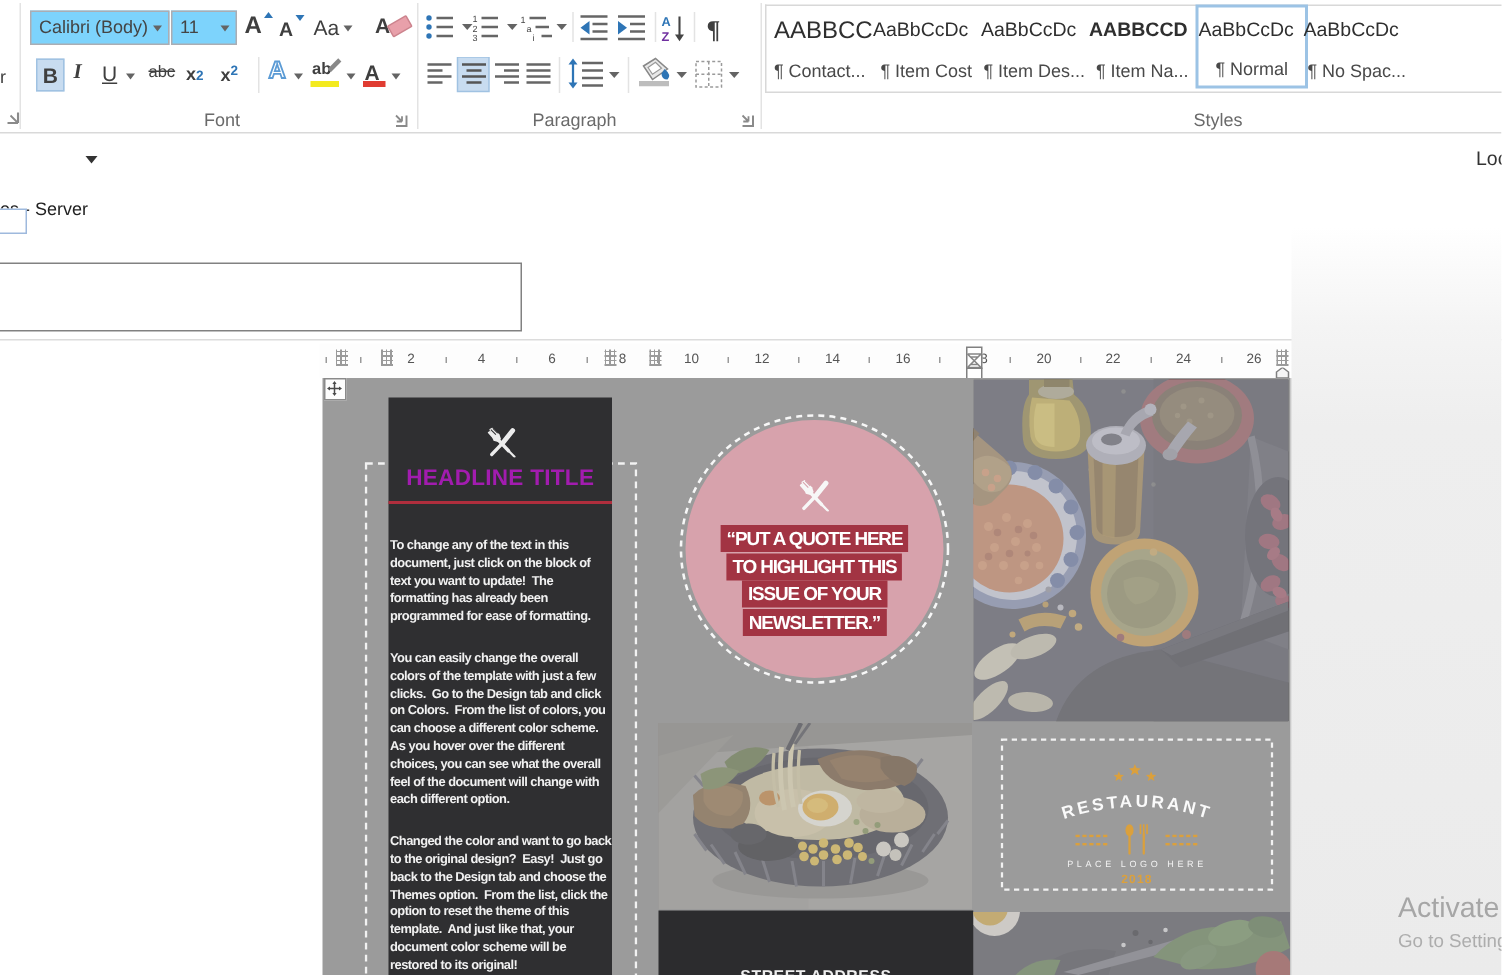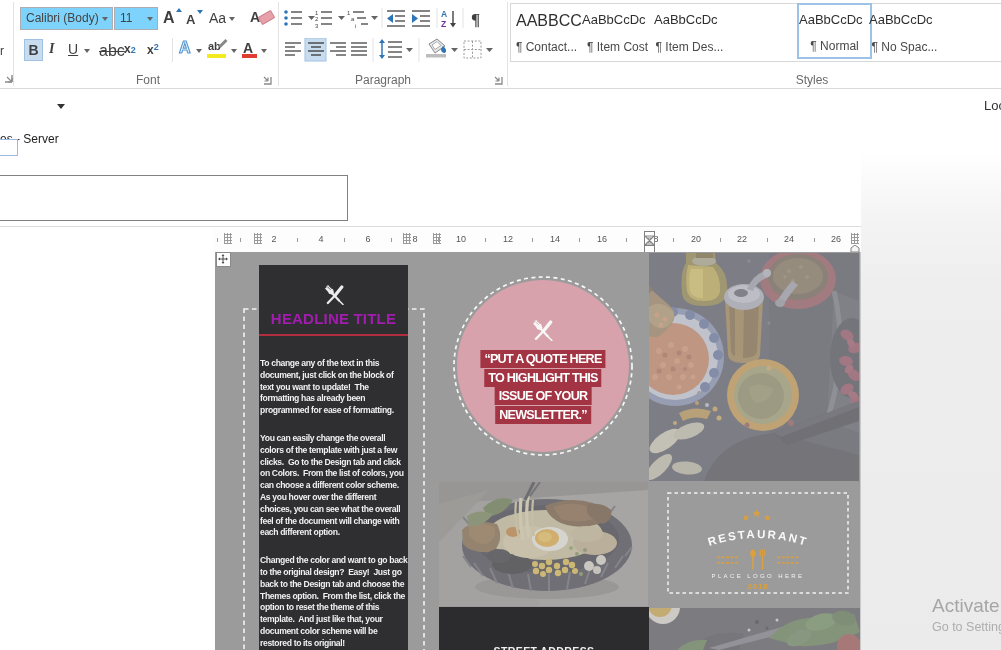--- a/index.html
+++ b/index.html
@@ -63,21 +63,21 @@
   <div class="btn" style="left:209px;top:10px;font-size:14px;">Aa</div>
   <div class="darr" style="left:229px;top:17px;"></div>
 
   <div class="btn" style="left:250px;top:9px;font-size:14px;font-weight:bold;">A</div>
   <div class="abs" style="left:259px;top:13px;width:13px;height:7px;background:#e8a0aa;border:1px solid #cc838d;transform:rotate(-30deg);border-radius:1px;"></div>
 
   <div class="btn selbtn" style="left:24px;top:39px;width:17px;height:20px;font-size:14px;font-weight:bold;text-align:center;line-height:20px;">B</div>
   <div class="btn" style="left:49px;top:41px;font-size:14px;font-style:italic;font-weight:bold;font-family:'Liberation Serif',serif;">I</div>
   <div class="btn" style="left:68px;top:41px;font-size:14px;text-decoration:underline;">U</div>
   <div class="darr" style="left:84px;top:49px;"></div>
-  <div class="btn" style="left:99px;top:42px;font-size:16px;text-decoration:line-through;">abc</div>
+  <div class="btn" style="left:99px;top:42px;font-size:11px;text-decoration:line-through;">abc</div>
   <div class="btn" style="left:124px;top:42px;font-size:12px;font-weight:bold;">x<span style="font-size:9px;color:#2e75b6;">2</span></div>
   <div class="btn" style="left:147px;top:42px;font-size:12px;font-weight:bold;">x<span style="font-size:9px;color:#2e75b6;vertical-align:4px;">2</span></div>
   <div class="vsep" style="left:172px;top:38px;height:24px;"></div>
   <div class="btn" style="left:179px;top:39px;font-size:16px;font-weight:bold;color:#fff;-webkit-text-stroke:1.2px #5b9bd5;">A</div>
   <div class="darr" style="left:196px;top:49px;"></div>
   <div class="btn" style="left:208px;top:40px;font-size:11px;font-weight:bold;">ab</div>
   <div class="abs" style="left:218px;top:42px;width:10px;height:3px;background:#888;transform:rotate(-45deg);"></div>
   <div class="abs" style="left:207px;top:54px;width:19px;height:4px;background:#f3ea1f;"></div>
   <div class="darr" style="left:231px;top:49px;"></div>
   <div class="btn" style="left:243px;top:40px;font-size:14px;font-weight:bold;">A</div>
@@ -230,20 +230,24 @@
       <div class="stysample" style="font-size:16px;text-align:left;padding-left:5px;">AABBCCC</div>
       <div class="stylabel">¶ Contact...</div>
     </div>
   <div class="styitem" style="left:582px;">
       <div class="stysample" style="font-size:13px;">AaBbCcDc</div>
       <div class="stylabel">¶ Item Cost</div>
     </div>
   <div class="styitem" style="left:654px;">
       <div class="stysample" style="font-size:13px;">AaBbCcDc</div>
       <div class="stylabel">¶ Item Des...</div>
+    </div>
+  <div class="styitem" style="left:726px;">
+      <div class="stysample" style="font-size:13px;font-weight:bold;">AABBCCD</div>
+      <div class="stylabel">¶ Item Na...</div>
     </div>
   <div class="styitem" style="left:797px;border:2px solid #9cc3e5;top:3px;height:52px;">
       <div class="stysample" style="font-size:13px;top:7px;">AaBbCcDc</div>
       <div class="stylabel" style="top:34px;">¶ Normal</div>
     </div>
   <div class="styitem" style="left:869px;">
       <div class="stysample" style="font-size:13px;">AaBbCcDc</div>
       <div class="stylabel">¶ No Spac...</div>
     </div>
   <div class="grplabel" style="left:752px;">Styles</div>

